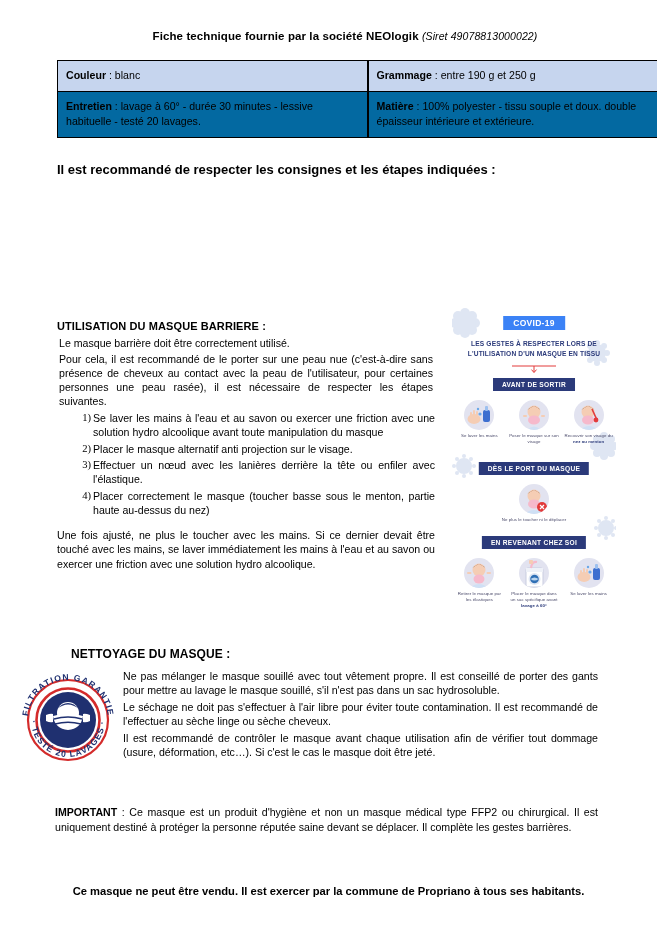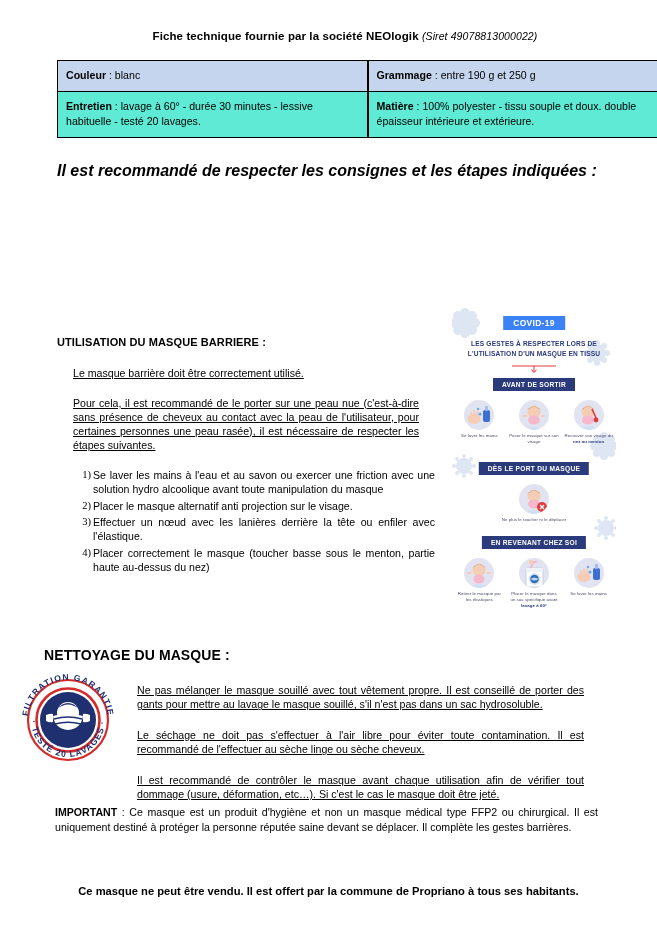--- a/index.html
+++ b/index.html
@@ -23,35 +23,35 @@
   table.spec{border-collapse:collapse;width:621px;table-layout:fixed;}
   table.spec td{
     border:1px solid #000;
     padding:7px 8px 8px 8px;
     font-size:10.6px;
     line-height:1.42;
     vertical-align:top;
   }
   table.spec td.sep{border-right-width:2px;}
   .row-light td{background:#c6d5ee;}
-  .row-dark td{background:#5eead4;}
+  .row-dark td{background:#0369a1;}
   .k{font-weight:bold;}
 
   
   .lead{
     margin:24px 0 0 57px;
-    font-size:16px;font-weight:bold;font-style:italic;
+    font-size:13px;font-weight:bold;
   }
   .col-left{
-    position:absolute;left:57px;top:305px;width:378px;
+    position:absolute;left:57px;top:289px;width:378px;
     font-size:10.6px;line-height:1.33;
   }
   .sec-title{font-weight:bold;font-size:11px;margin-bottom:2px;letter-spacing:.1px;}
   .just{text-align:justify;}
-  .p{margin:16px;text-decoration:underline;}
+  .p{margin:2px;}
   ol.steps{
     margin:3px 0 0 0;padding:0 0 0 36px;
     list-style:none;
     counter-reset:st;
   }
   ol.steps li{
     position:relative;
     margin-bottom:2px;
     text-align:justify;
     line-height:1.35;
@@ -101,22 +101,22 @@
     margin:0 auto;position:relative;overflow:hidden;
   }
   .cap{
     margin-top:3px;font-size:4.4px;line-height:1.35;color:#4a4a6a;
     letter-spacing:.05px;
   }
   .cap b{color:#2b3a7a;}
 
   
   .clean-title{
-    position:absolute;left:44px;top:617px;
-    font-weight:bold;font-size:14px;letter-spacing:.1px;
+    position:absolute;left:71px;top:617px;
+    font-weight:bold;font-size:12px;letter-spacing:.1px;
   }
   .clean-body{
     position:absolute;left:121px;top:637px;width:479px;
     font-size:10.6px;line-height:1.36;text-align:justify;
   }
   .seal{position:absolute;left:16px;top:638px;width:104px;height:104px;}
 
   .important{
     position:absolute;left:55px;top:775px;width:543px;
     font-size:10.6px;line-height:1.38;text-align:justify;
@@ -167,20 +167,21 @@
   <div class="col-left">
     <div class="sec-title">UTILISATION DU MASQUE BARRIERE :</div>
     <p class="p">Le masque barrière doit être correctement utilisé.</p>
     <p class="p just">Pour cela, il est recommandé de le porter sur une peau nue (c'est-à-dire sans présence de cheveux au contact avec la peau de l'utilisateur, pour certaines personnes une peau rasée), il est nécessaire de respecter les étapes suivantes.</p>
     <ol class="steps">
       <li>Se laver les mains à l'eau et au savon ou exercer une friction avec une solution hydro alcoolique avant toute manipulation du masque</li>
       <li>Placer le masque alternatif anti projection sur le visage.</li>
       <li>Effectuer un nœud avec les lanières derrière la tête ou enfiler avec l'élastique.</li>
       <li>Placer correctement le masque (toucher basse sous le menton, partie haute au-dessus du nez)</li>
     </ol>
+    <p class="after-list">Une fois ajusté, ne plus le toucher avec les mains. Si ce dernier devait être touché avec les mains, se laver immédiatement les mains à l'eau et au savon ou exercer une friction avec une solution hydro alcoolique.</p>
   </div>
 
   <div class="info">
 
     <div class="vspikes" style="left:2px;top:4px;width:22px;height:22px;background:#dfe6f3;"></div>
     <div class="vspikes" style="left:136px;top:36px;width:18px;height:18px;background:#dfe6f3;"></div>
     <div class="vspikes" style="left:142px;top:128px;width:20px;height:20px;background:#dfe6f3;"></div>
     <div class="vspikes" style="left:4px;top:150px;width:16px;height:16px;background:#dfe6f3;"></div>
     <div class="vspikes" style="left:146px;top:212px;width:16px;height:16px;background:#dfe6f3;"></div>
 
@@ -332,15 +333,15 @@
   <div class="clean-body">
     <p class="p" style="margin-bottom:0;">Ne pas mélanger le masque souillé avec tout vêtement propre. Il est conseillé de porter des gants pour mettre au lavage le masque souillé, s'il n'est pas dans un sac hydrosoluble.</p>
     <p class="p">Le séchage ne doit pas s'effectuer à l'air libre pour éviter toute contamination. Il est recommandé de l'effectuer au sèche linge ou sèche cheveux.</p>
     <p class="p">Il est recommandé de contrôler le masque avant chaque utilisation afin de vérifier tout dommage (usure, déformation, etc…). Si c'est le cas le masque doit être jeté.</p>
   </div>
 
   <div class="important">
     <b>IMPORTANT</b><span> : Ce masque est un produit d'hygiène et non un masque médical type FFP2 ou chirurgical. Il est uniquement destiné à protéger la personne réputée saine devant se déplacer. Il complète les gestes barrières.</span>
   </div>
 
-  <div class="footer">Ce masque ne peut être vendu. Il est offert par la commune de Propriano à tous ses habitants.</div>
+  <div class="footer">Ce masque ne peut être vendu. Il est exercer par la commune de Propriano à tous ses habitants.</div>
 
 </div>
 
 </body></html>

